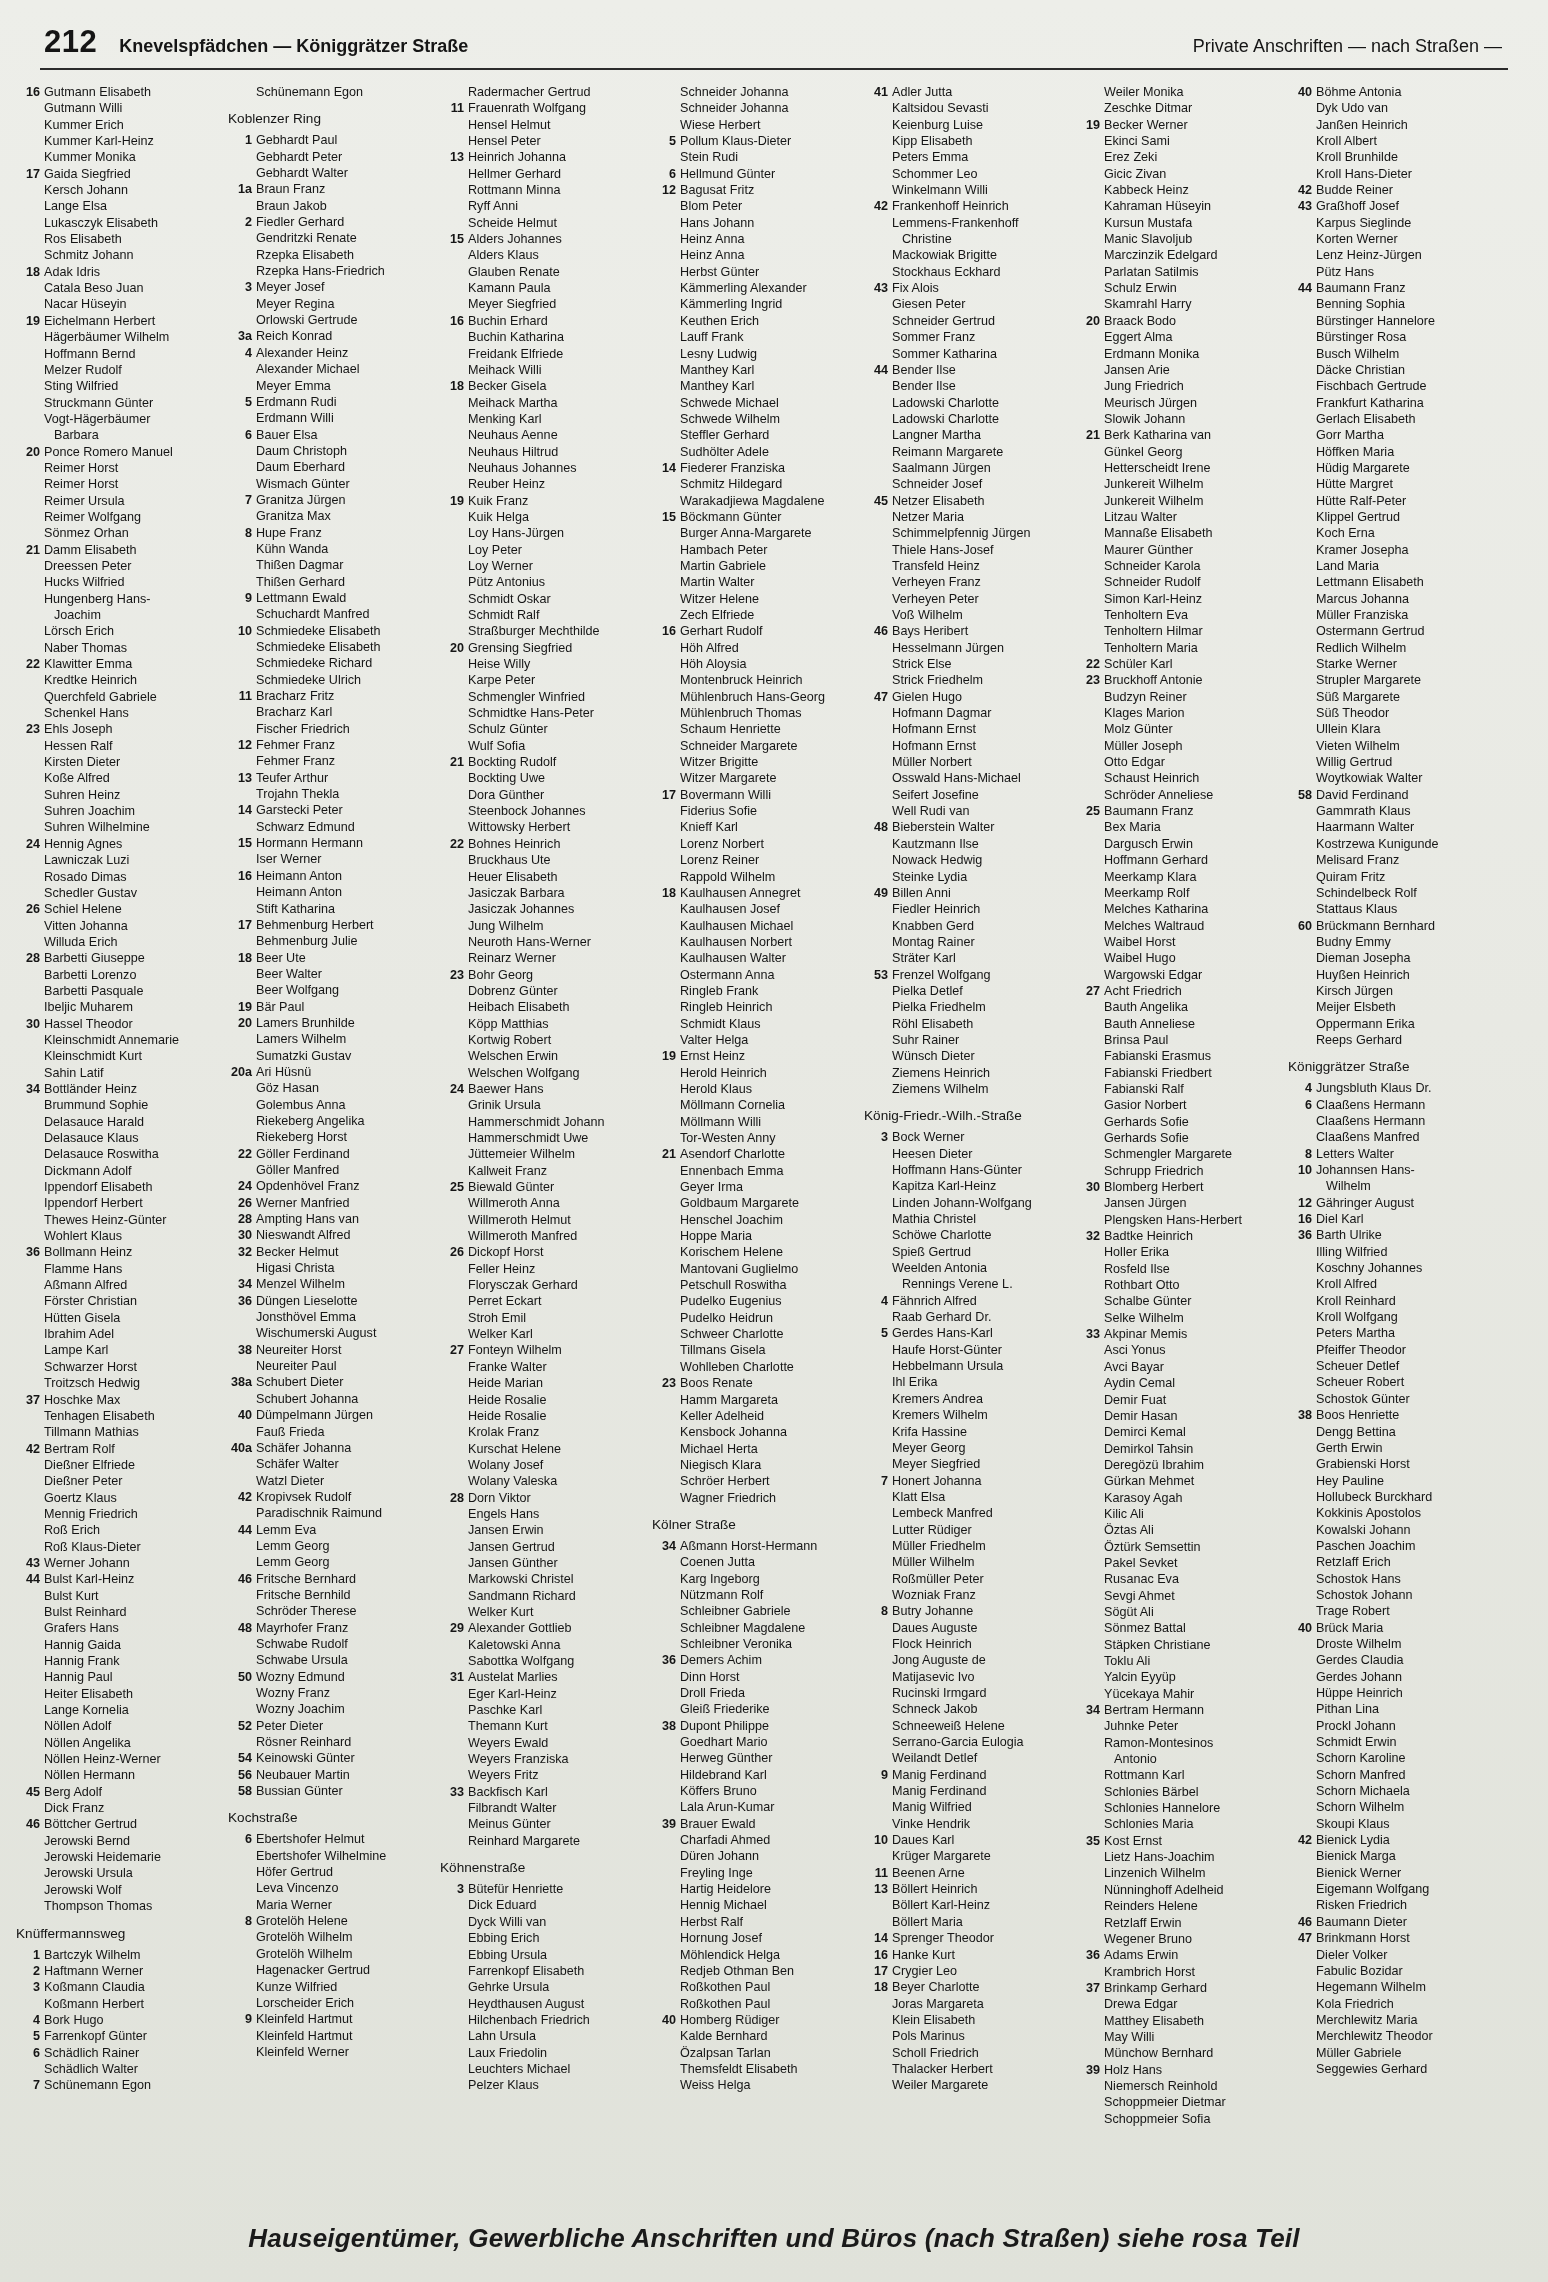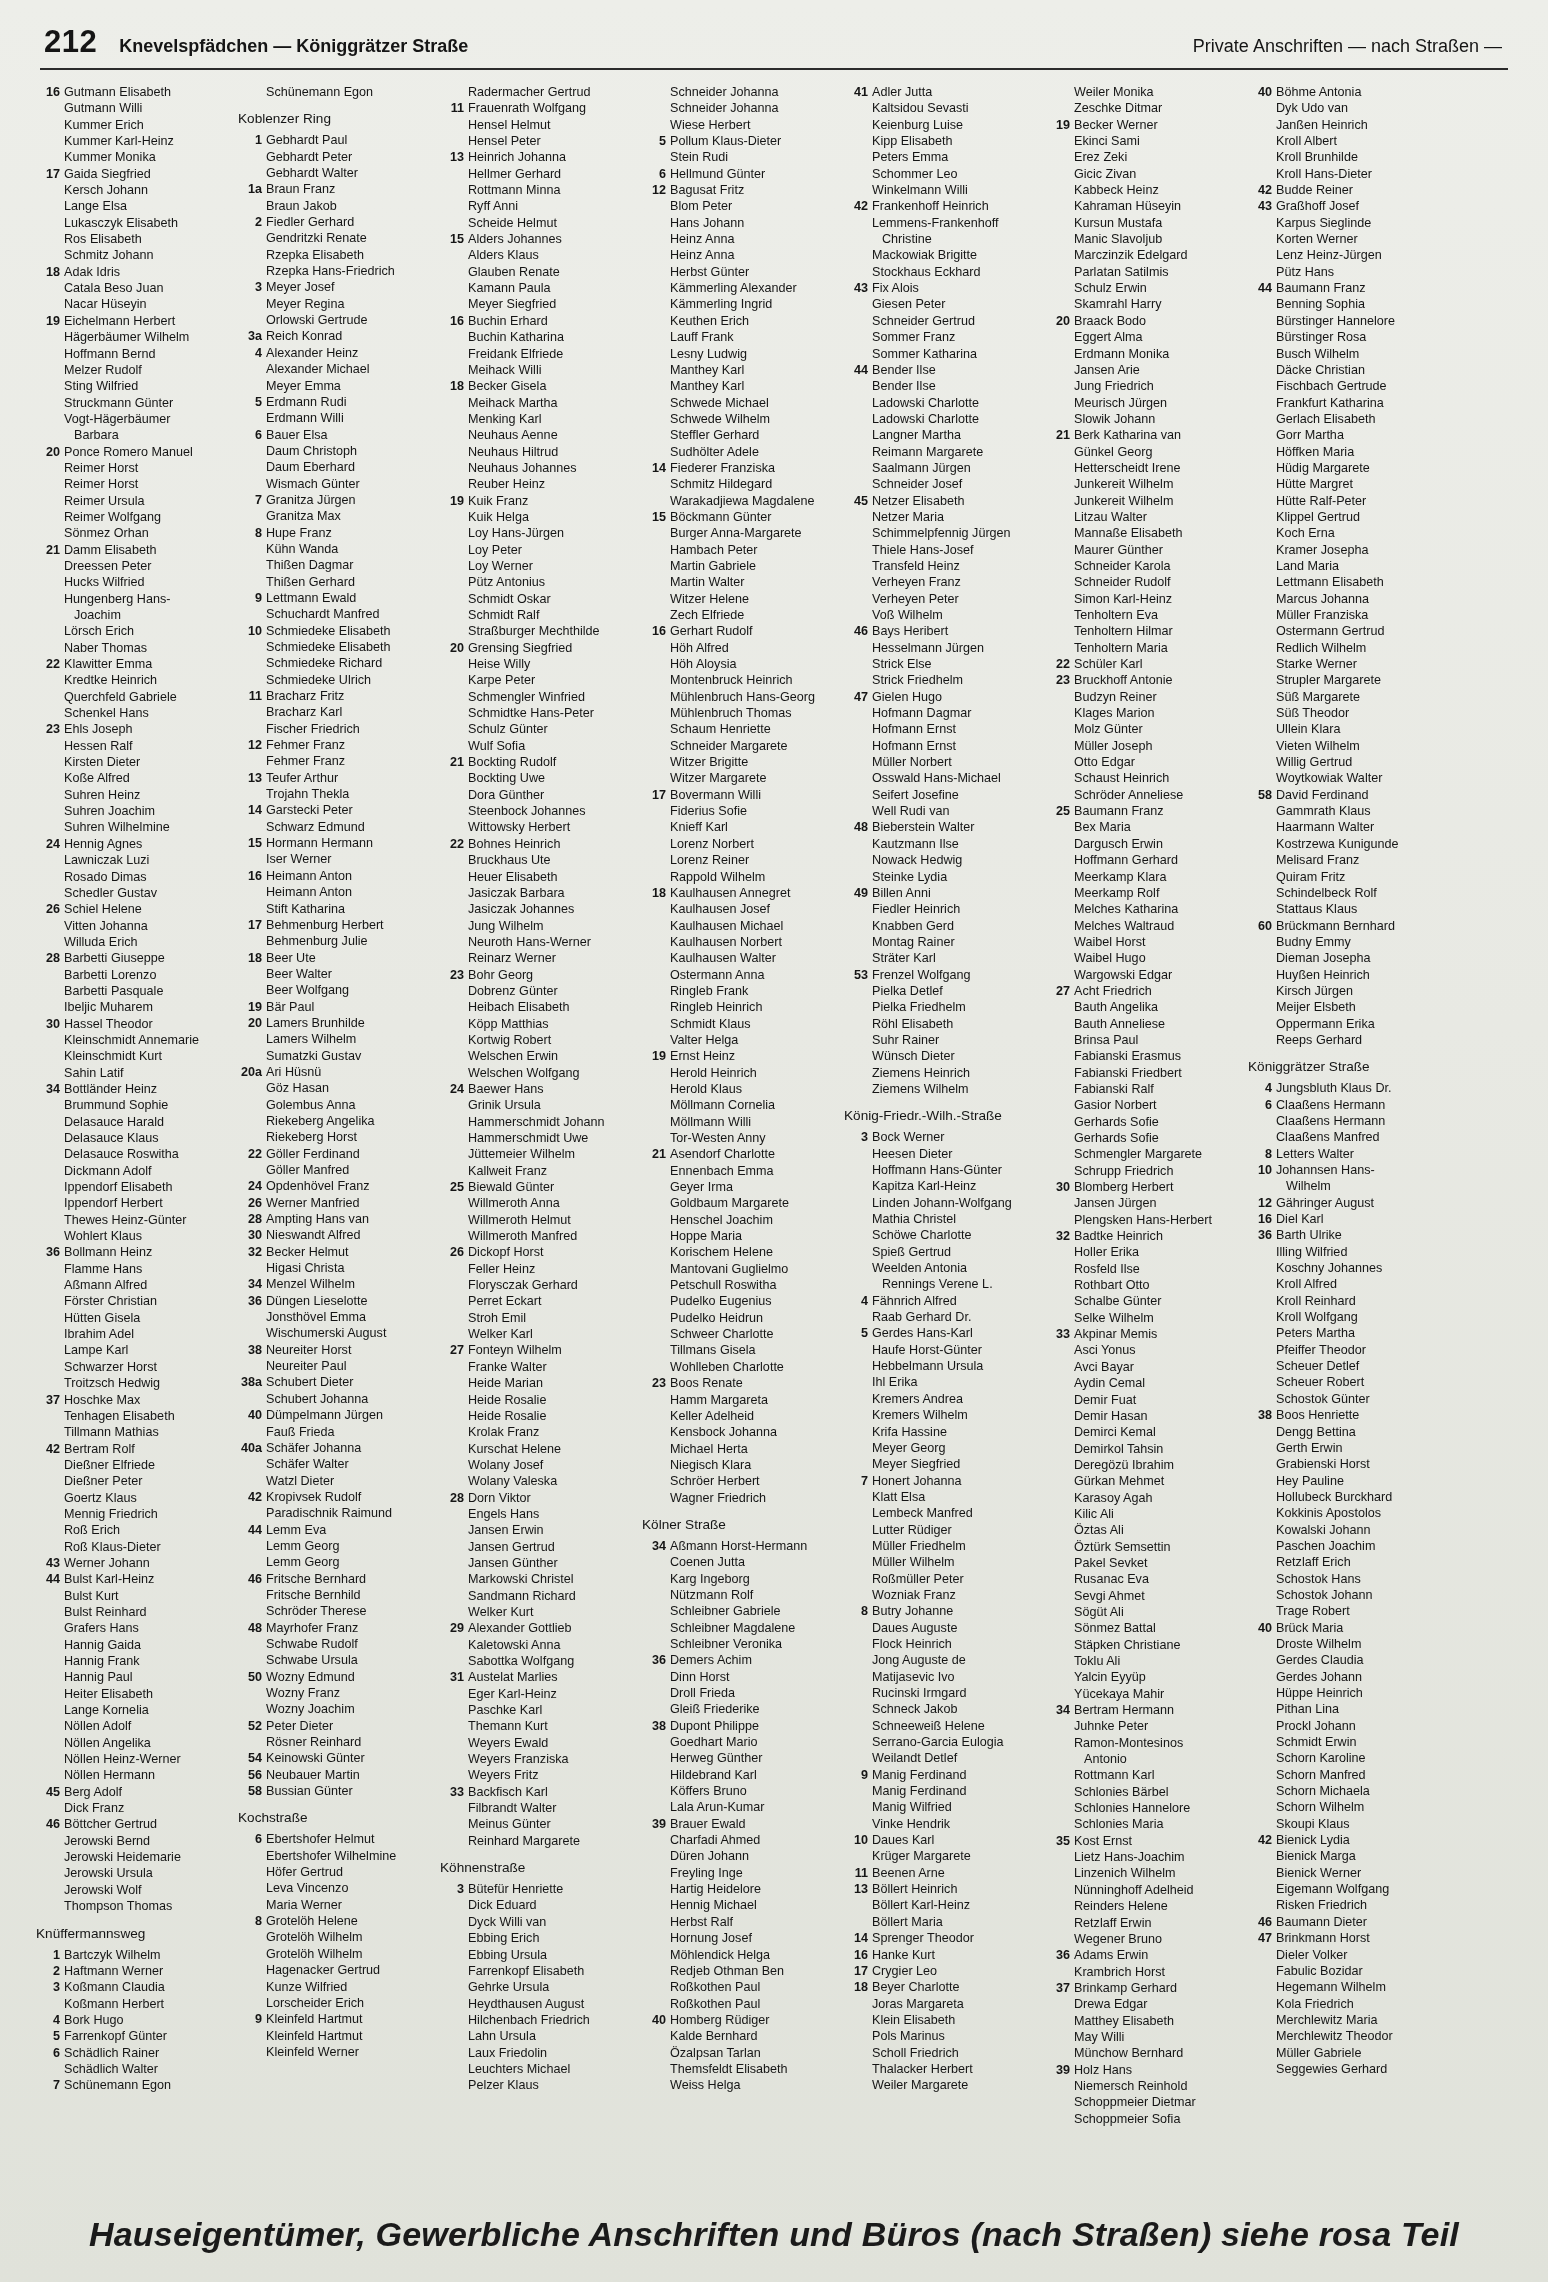--- a/index.html
+++ b/index.html
@@ -8,28 +8,28 @@
     background:linear-gradient(180deg,#edeee9 0%,#e8e9e3 45%,#e0e2da 100%);
     font-family:"Liberation Sans","DejaVu Sans",sans-serif;
     color:#151515;position:relative;overflow:hidden;
   }
   .page-header{display:flex;justify-content:space-between;align-items:baseline;padding:24px 46px 6px 44px}
   .header-left{display:flex;align-items:baseline;gap:22px}
   .page-number{font-size:31px;font-weight:bold;letter-spacing:.5px}
   .header-range{font-size:18px;font-weight:bold}
   .header-right{font-size:18px;font-weight:normal}
   .header-rule{height:2px;background:#2b2b2b;margin:2px 40px 0 40px}
-  .columns{display:flex;gap:0;padding:14px 26px 0 36px}
+  .columns{display:flex;gap:10px;padding:14px 26px 0 16px}
   .col{width:202px;flex:none}
   .entry{display:flex;font-size:12.6px;line-height:16.35px;white-space:nowrap;overflow:hidden}
   .num{flex:none;width:24px;text-align:right;font-weight:bold;padding-right:4px}
   .name{flex:1;overflow:hidden}
   .entry.wrap .name{padding-left:10px}
   .street-heading{font-size:13.6px;font-weight:normal;margin:11px 0 6px;line-height:15px;white-space:nowrap}
-  .page-footer{position:absolute;left:0;right:0;bottom:28px;text-align:center;font-size:34px;font-weight:bold;font-style:italic;letter-spacing:.2px;color:#1a1a1a}
+  .page-footer{position:absolute;left:0;right:0;bottom:28px;text-align:center;font-size:26px;font-weight:bold;font-style:italic;letter-spacing:.2px;color:#1a1a1a}
 </style>
 </head>
 <body>
 
 <div class="page-header">
   <div class="header-left">
     <span class="page-number">212</span>
     <span class="header-range">Knevelspfädchen — Königgrätzer Straße</span>
   </div>
   <div class="header-right">Private Anschriften — nach Straßen —</div>

